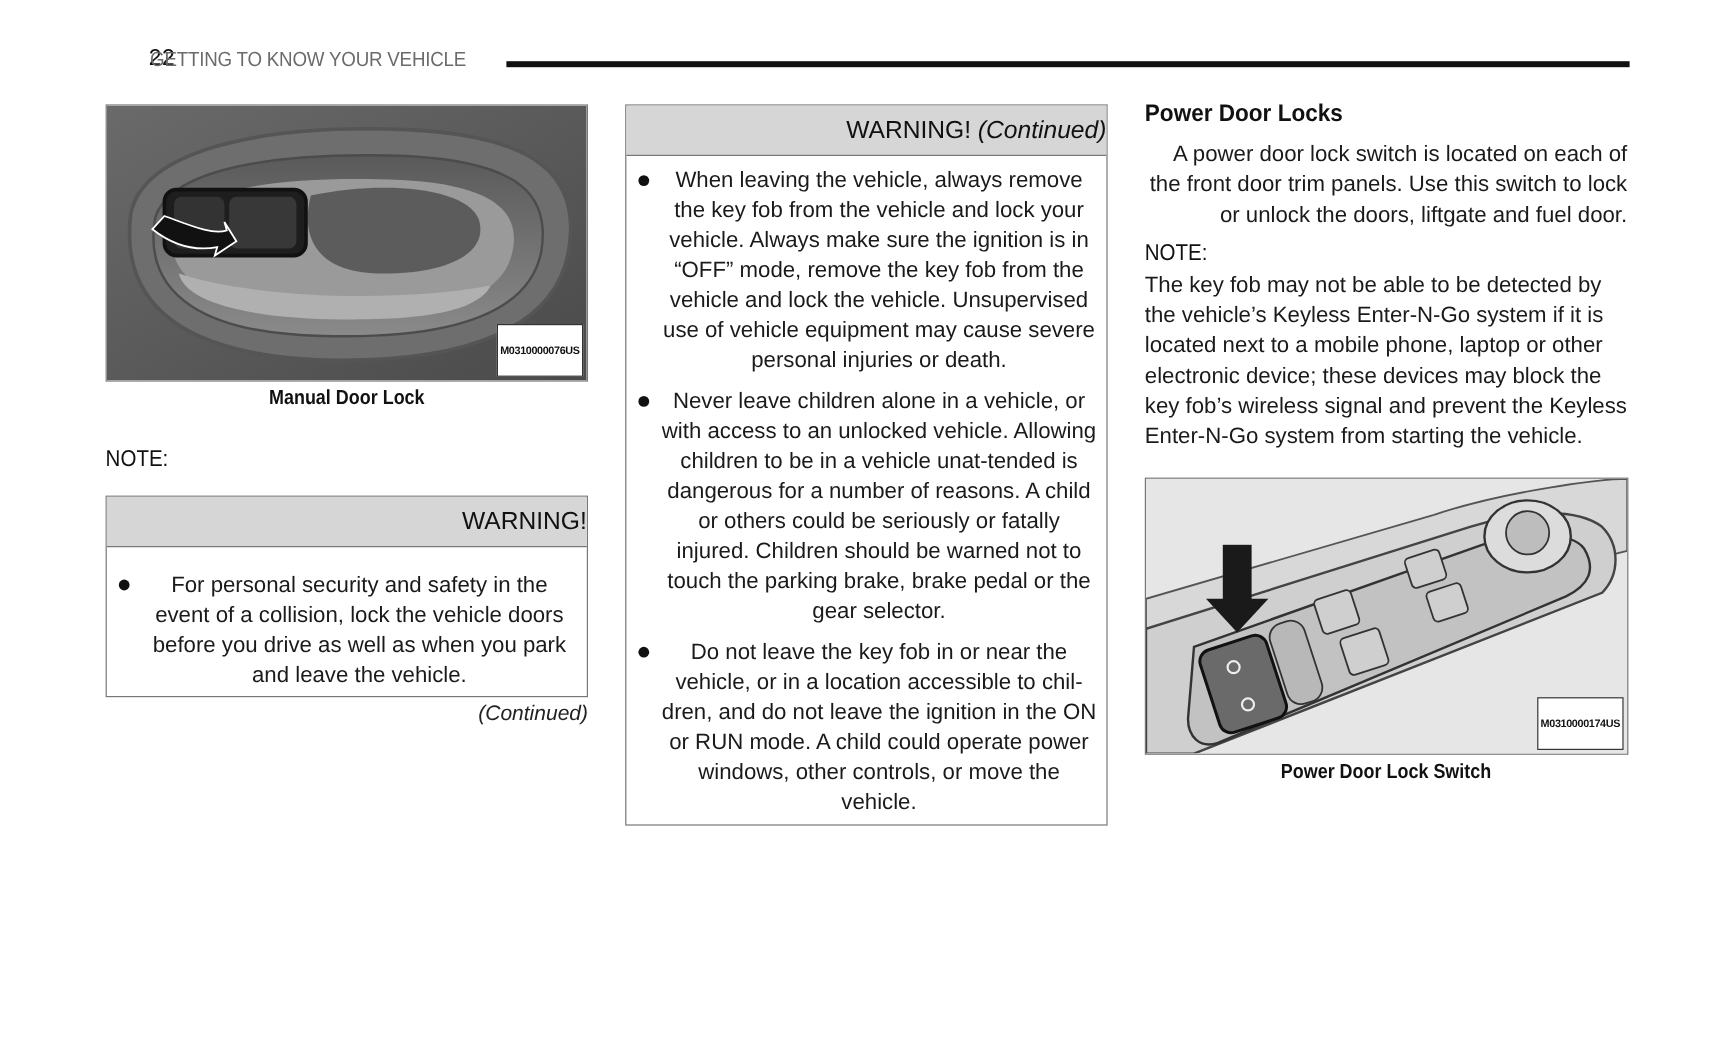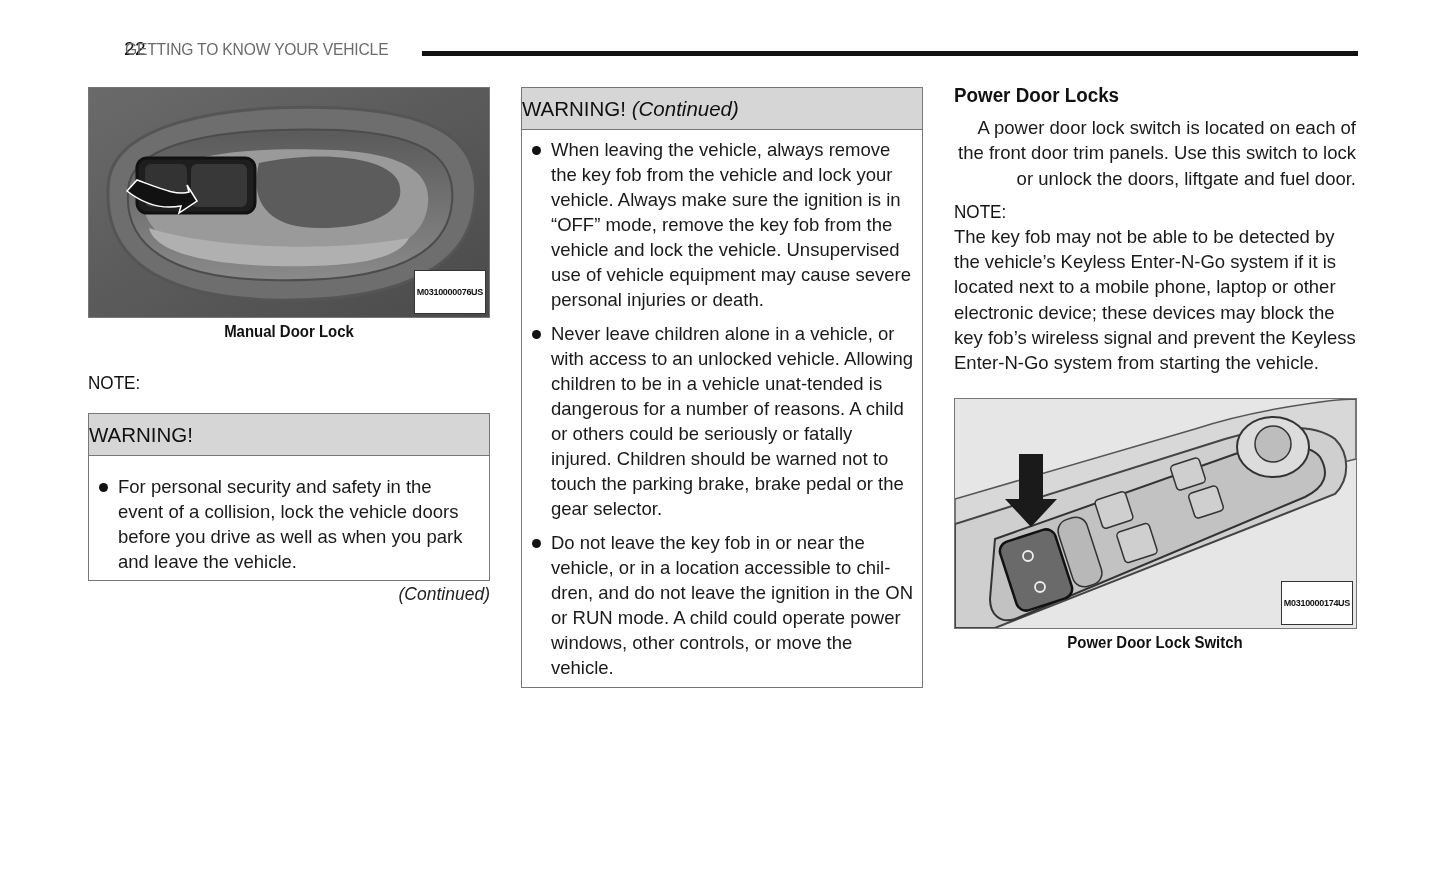--- a/index.html
+++ b/index.html
@@ -23,24 +23,24 @@
   .fig-code { position:absolute; right:3px; bottom:3px; background:#fff; border:1px solid #333;
               font-size:9px; font-weight:bold; padding:16px 2px; color:#111; letter-spacing:-0.3px; }
   .caption { text-align:center; font-weight:bold; font-size:17px; margin-top:4px; color:#111;
              transform:scaleX(0.88); }
 
   .note-label { font-size:19px; margin-top:30px; color:#111; transform:scaleX(0.9); transform-origin:left; }
   .body-text { font-size:18.5px; line-height:25.3px; color:#1a1a1a; }
 
   
   .warning { border:1px solid #777; background:#fff; }
-  .warning-head { background:#d6d6d6; border-bottom:1px solid #777; height:41px; text-align:left;
+  .warning-head { background:#d6d6d6; border-bottom:1px solid #777; height:41px; text-align:right;
                   font-size:20.5px; line-height:41px; color:#111; }
   .warning-head .cont { font-style:italic; }
-  .warning ul { list-style:none; margin:0; padding:18px 8px 6px 8px; }
+  .warning ul { list-style:none; margin:0; padding:18px 8px 6px 8px;text-align:center; }
   .warning li { position:relative; padding-left:21px; font-size:18.5px; line-height:25px; margin-bottom:9px; }
   .warning li:last-child { margin-bottom:0; }
   .warning li .bullet { position:absolute; left:2px; top:9px; width:9px; height:9px; border-radius:50%; background:#111; }
   .continued { text-align:right; font-style:italic; font-size:17.5px; margin-top:3px; color:#222; }
 
   .heading { font-weight:bold; font-size:20px; color:#111; margin-top:-3px; transform:scaleX(0.94); transform-origin:left; }
 </style>
 </head>
 <body>
 

